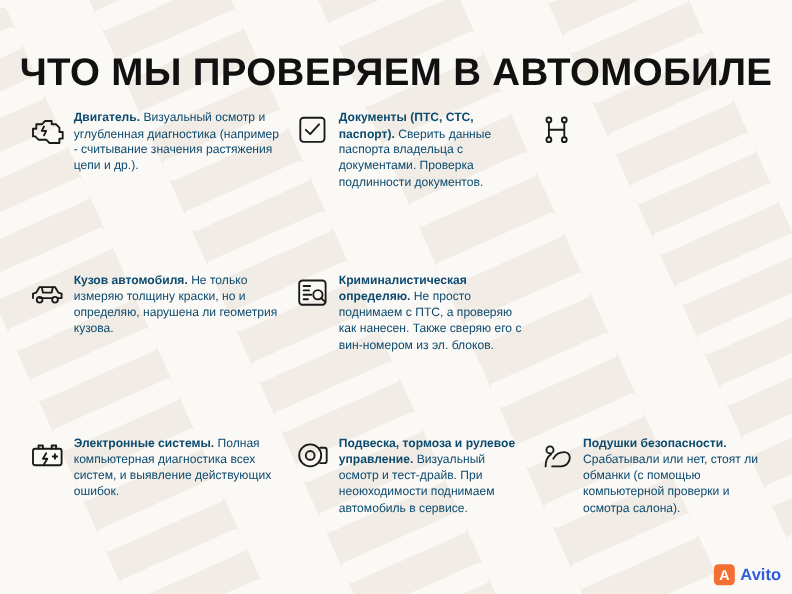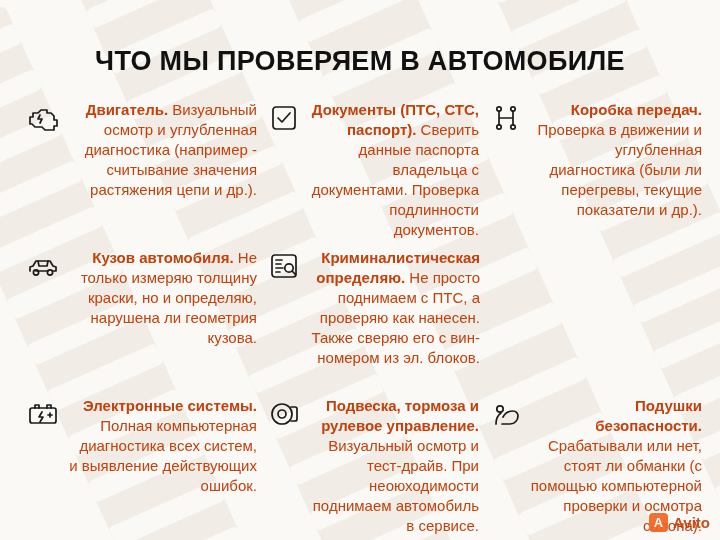--- a/index.html
+++ b/index.html
@@ -39,21 +39,21 @@
     inset: 0;
     background: rgba(255,255,255,0.45);
     pointer-events: none;
   }
   .title {
     position: absolute;
     top: 46px;
     left: 0;
     width: 720px;
     text-align: center;
-    font-size: 27px;
+    font-size: 35px;
     font-weight: bold;
     letter-spacing: 0.3px;
     color: #111111;
     z-index: 5;
   }
   .grid {
     position: absolute;
     top: 100px;
     left: 18px;
     width: 690px;
@@ -78,25 +78,24 @@
   .ico {
     flex: 0 0 auto;
     width: 34px;
     height: 34px;
     margin-right: 7px;
     margin-top: 1px;
     color: #1a1a1a;
   }
   .ico svg { display: block; width: 34px; height: 34px; }
   .txt {
-    font-size: 15px;
+    font-size: 11px;
     line-height: 1.33;
-    color: #c2410c;
+    color: #0c4a6e;
     max-width: 200px;
-    text-align: right;
   }
   .cell.c1 .txt { max-width: 192px; }
   .txt b { font-weight: bold; }
   .watermark {
     position: absolute;
     right: 10px;
     bottom: 8px;
     display: flex;
     align-items: center;
     gap: 5px;
@@ -110,21 +109,21 @@
     background: #f26522;
     color: #ffffff;
     font-size: 13px;
     font-weight: bold;
     line-height: 19px;
     text-align: center;
   }
   .wm-text {
     font-size: 15px;
     font-weight: bold;
-    color: #c2410c;
+    color: #1d4ed8;
   }
 </style>
 </head>
 <body>
 
 <div class="poster">
 
   <div class="bg-tracks">
     <svg viewBox="0 0 800 640" xmlns="http://www.w3.org/2000/svg" aria-hidden="true">
       <g fill="#e6ded2">
@@ -243,23 +242,20 @@
       <div class="cell c3">
         <span class="ico">
           <svg viewBox="0 0 34 34" fill="none" stroke="currentColor" stroke-width="1.7" stroke-linejoin="round" stroke-linecap="round">
             <circle cx="10" cy="8" r="2.2"></circle>
             <circle cx="24" cy="8" r="2.2"></circle>
             <circle cx="10" cy="26" r="2.2"></circle>
             <circle cx="24" cy="26" r="2.2"></circle>
             <path d="M10 10.2v13.6M24 10.2v13.6M10 17h14"></path>
           </svg>
         </span>
-        <div class="txt">
-          <b>Коробка передач.</b><span> Проверка в движении и углубленная диагностика (были ли перегревы, текущие показатели и др.).</span>
-        </div>
       </div>
 
     </div>
 
     <div class="row r2">
 
       <div class="cell c1">
         <span class="ico">
           <svg viewBox="0 0 34 34" fill="none" stroke="currentColor" stroke-width="1.7" stroke-linejoin="round" stroke-linecap="round">
             <path d="M4 22v-4l3-1 3-5h14l3 5 3 1v4h-3"></path>

